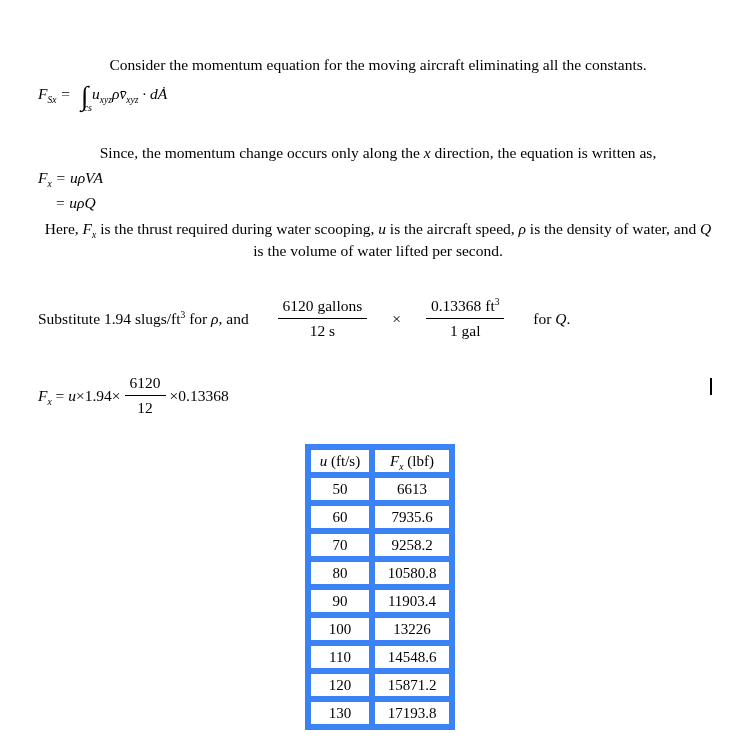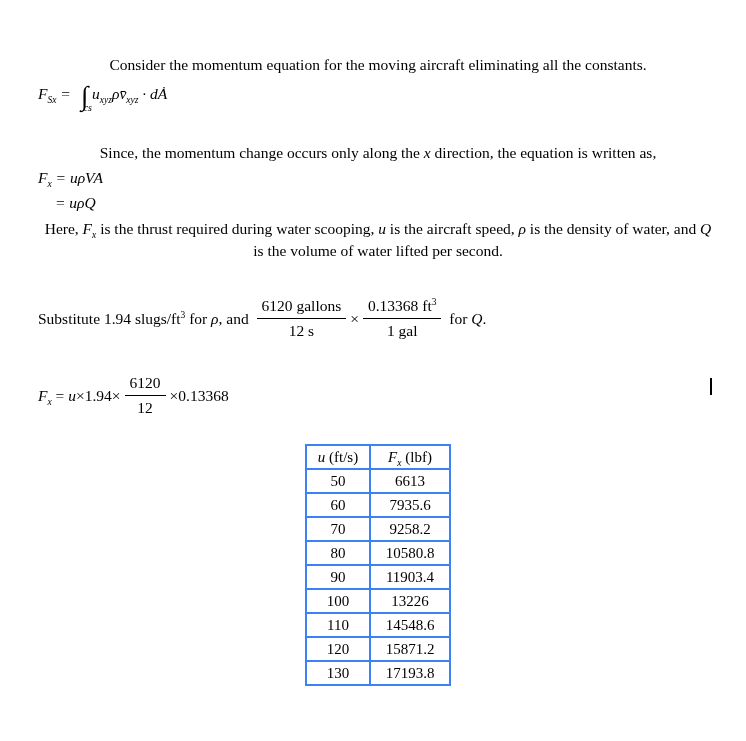--- a/index.html
+++ b/index.html
@@ -22,32 +22,32 @@
   .eq-momentum { margin: 6px 0 36px 0; font-style: italic; line-height: 24px; }
   .int-wrap { position: relative; display: inline-block; margin: 0 4px 0 6px; }
   .int-sym { font-style: normal; font-size: 27px; line-height: 20px; vertical-align: -6px; display: inline-block; }
   .int-cs { position: absolute; left: 3px; top: 14px; font-size: 10px; font-style: italic; }
 
   .eq-line { margin: 2px 0 0 0; line-height: 23px; font-style: italic; }
   .indent { padding-left: 17px; }
   .here-para { margin-top: 4px; }
 
   
-  .mathline { display: flex; align-items: center; margin-top: 22px; line-height: 20px; }
+  .mathline { display: flex; align-items: center; margin-top: 22px; line-height: 20px; gap: 21px; }
   .calcline { display: flex; align-items: center; margin-top: 8px; line-height: 20px; }
   .frac { display: inline-flex; flex-direction: column; align-items: center; margin: 12px 4px; text-align: center; }
   .frac .num { border-bottom: 1px solid #000; padding: 0 5px 2px; display: block; }
   .frac .den { padding-top: 2px; display: block; }
   .calc-result { padding-left: 17px; margin-top: 2px; line-height: 23px; }
   .tabulate-para { margin-top: 20px; }
 
   
   .data-table { border-collapse: collapse; margin: 14px 0 0 267px; font-size: 15px; }
   .data-table th, .data-table td {
-    border: 2px solid #3b82f6; font-weight: normal; text-align: center;
+    border: 6px solid #3b82f6; font-weight: normal; text-align: center;
     padding: 1px 6px; line-height: 20px;
   }
   .data-table th:first-child, .data-table td:first-child { min-width: 64px; }
   .data-table th:last-child, .data-table td:last-child { min-width: 80px; }
 
   .cursor { position: absolute; left: 710px; top: 378px; width: 2px; height: 17px; background: #000; }
 </style>
 </head>
 <body>
 

